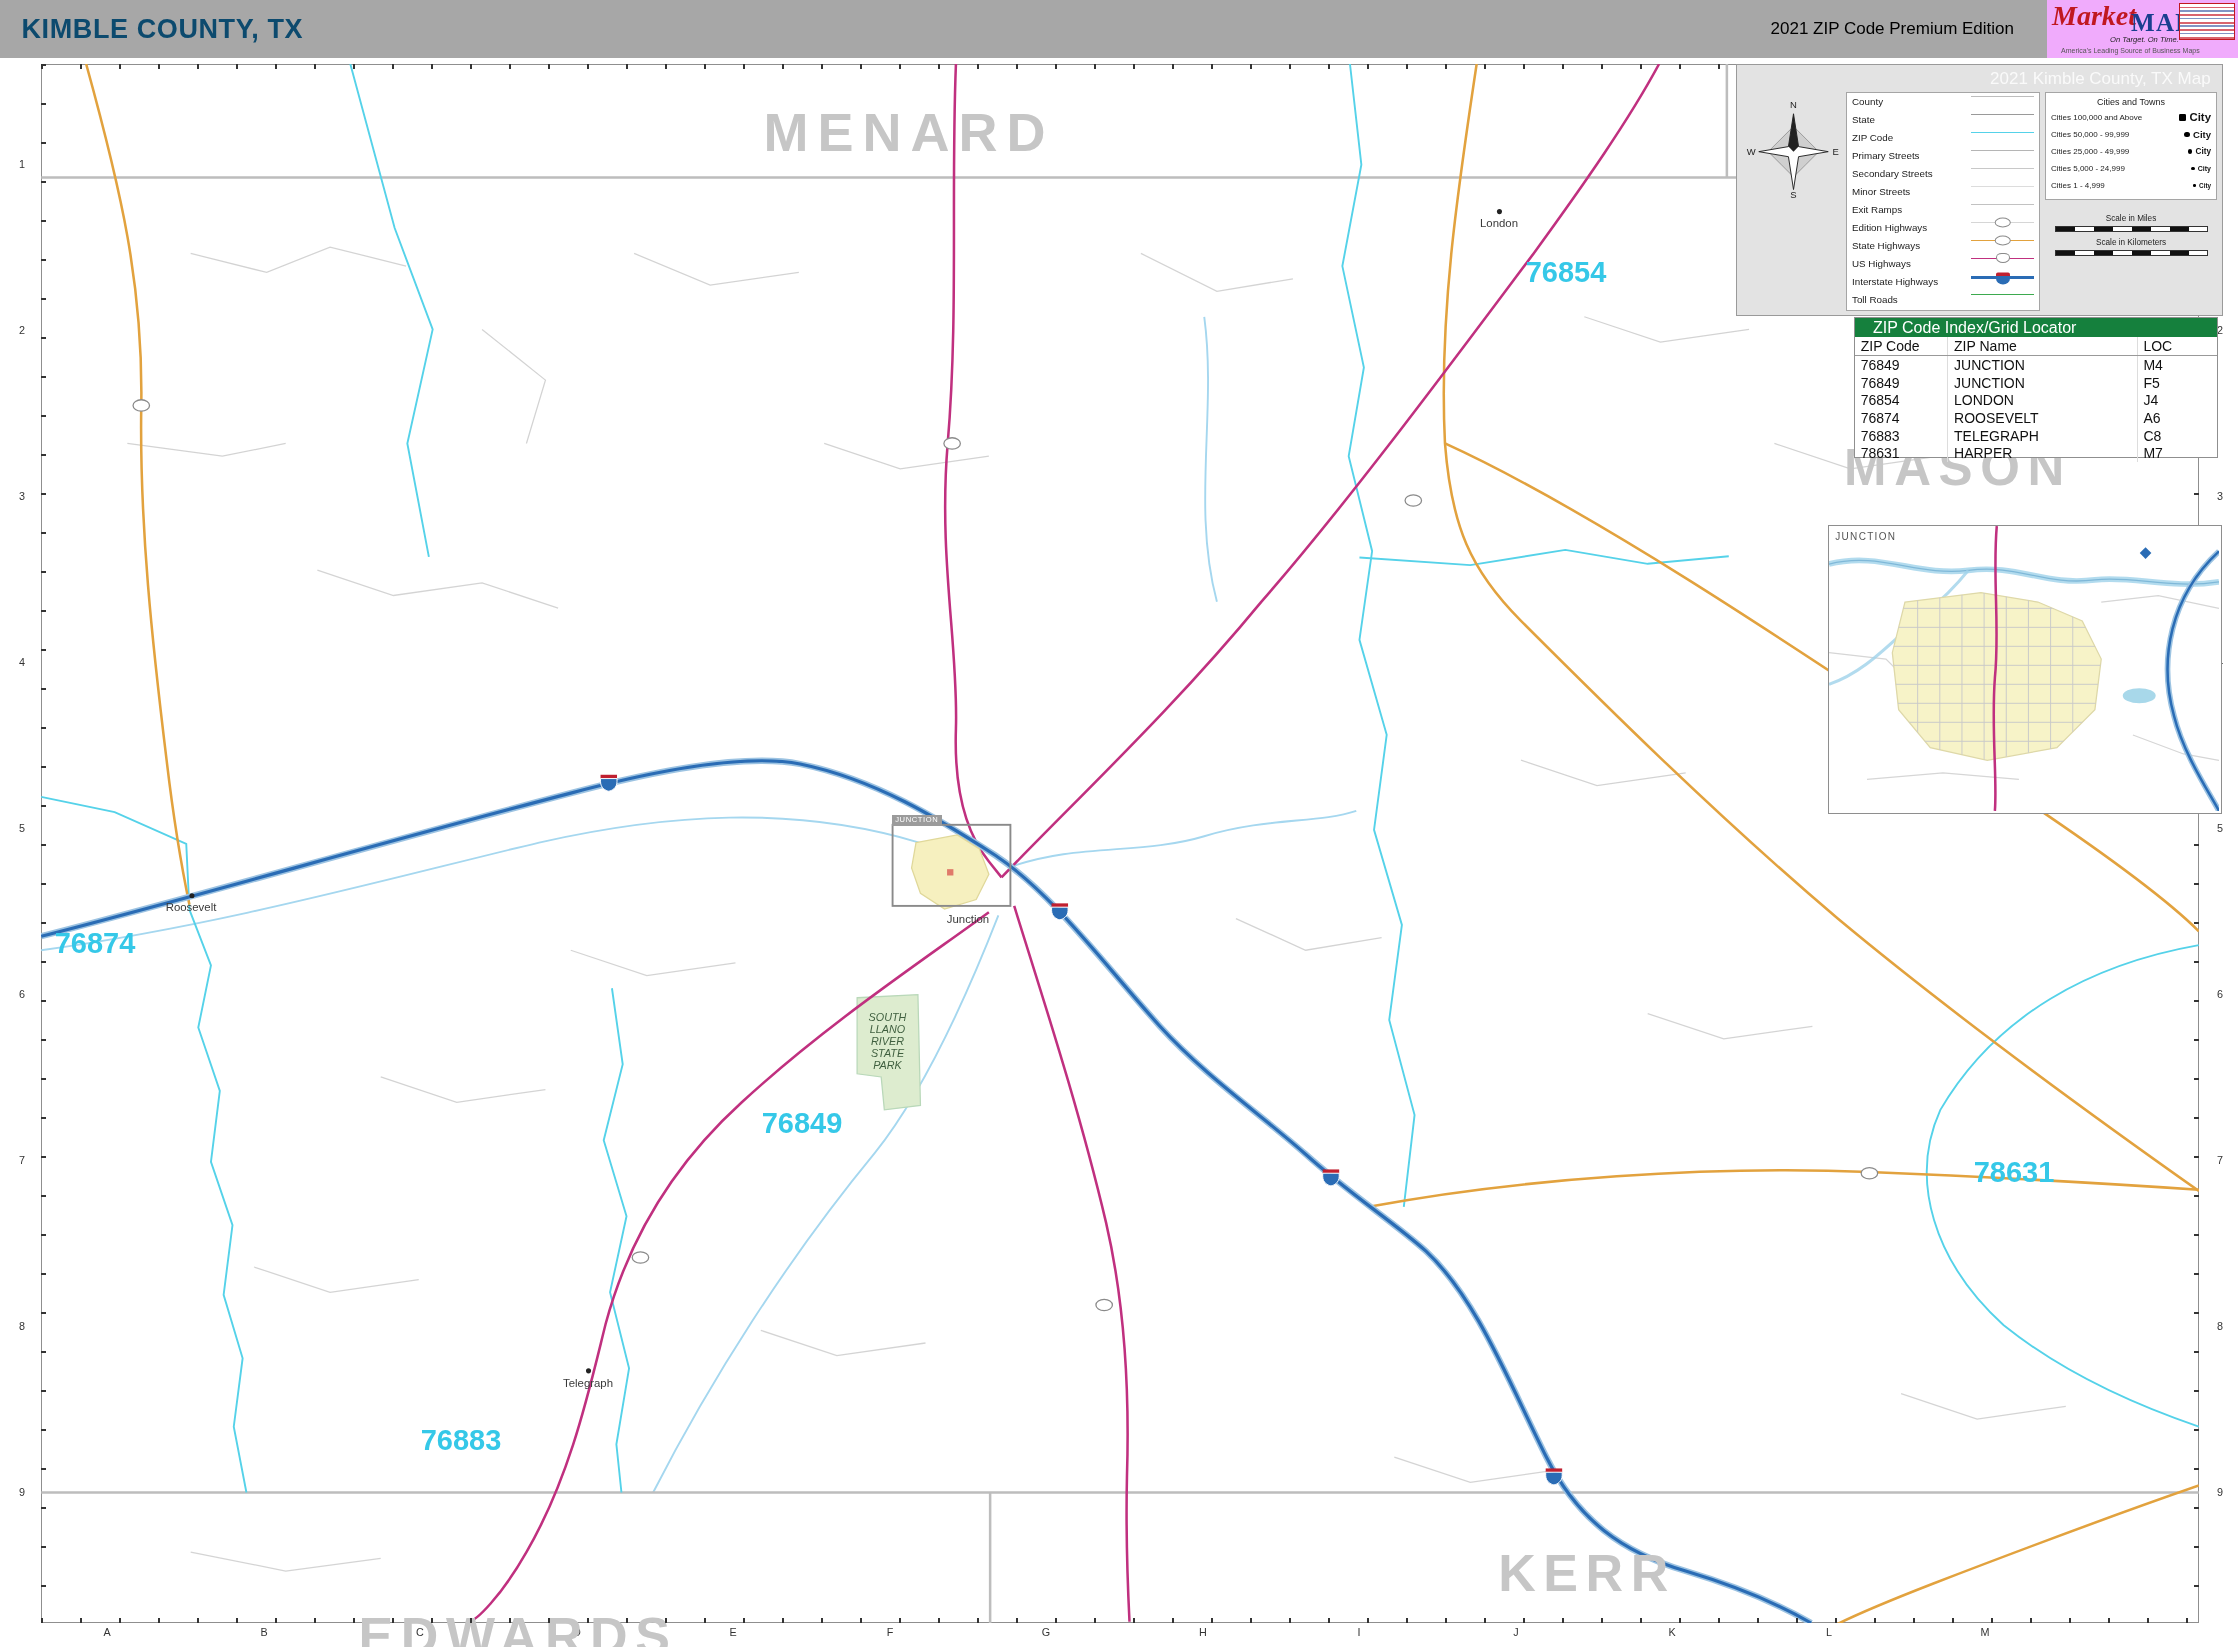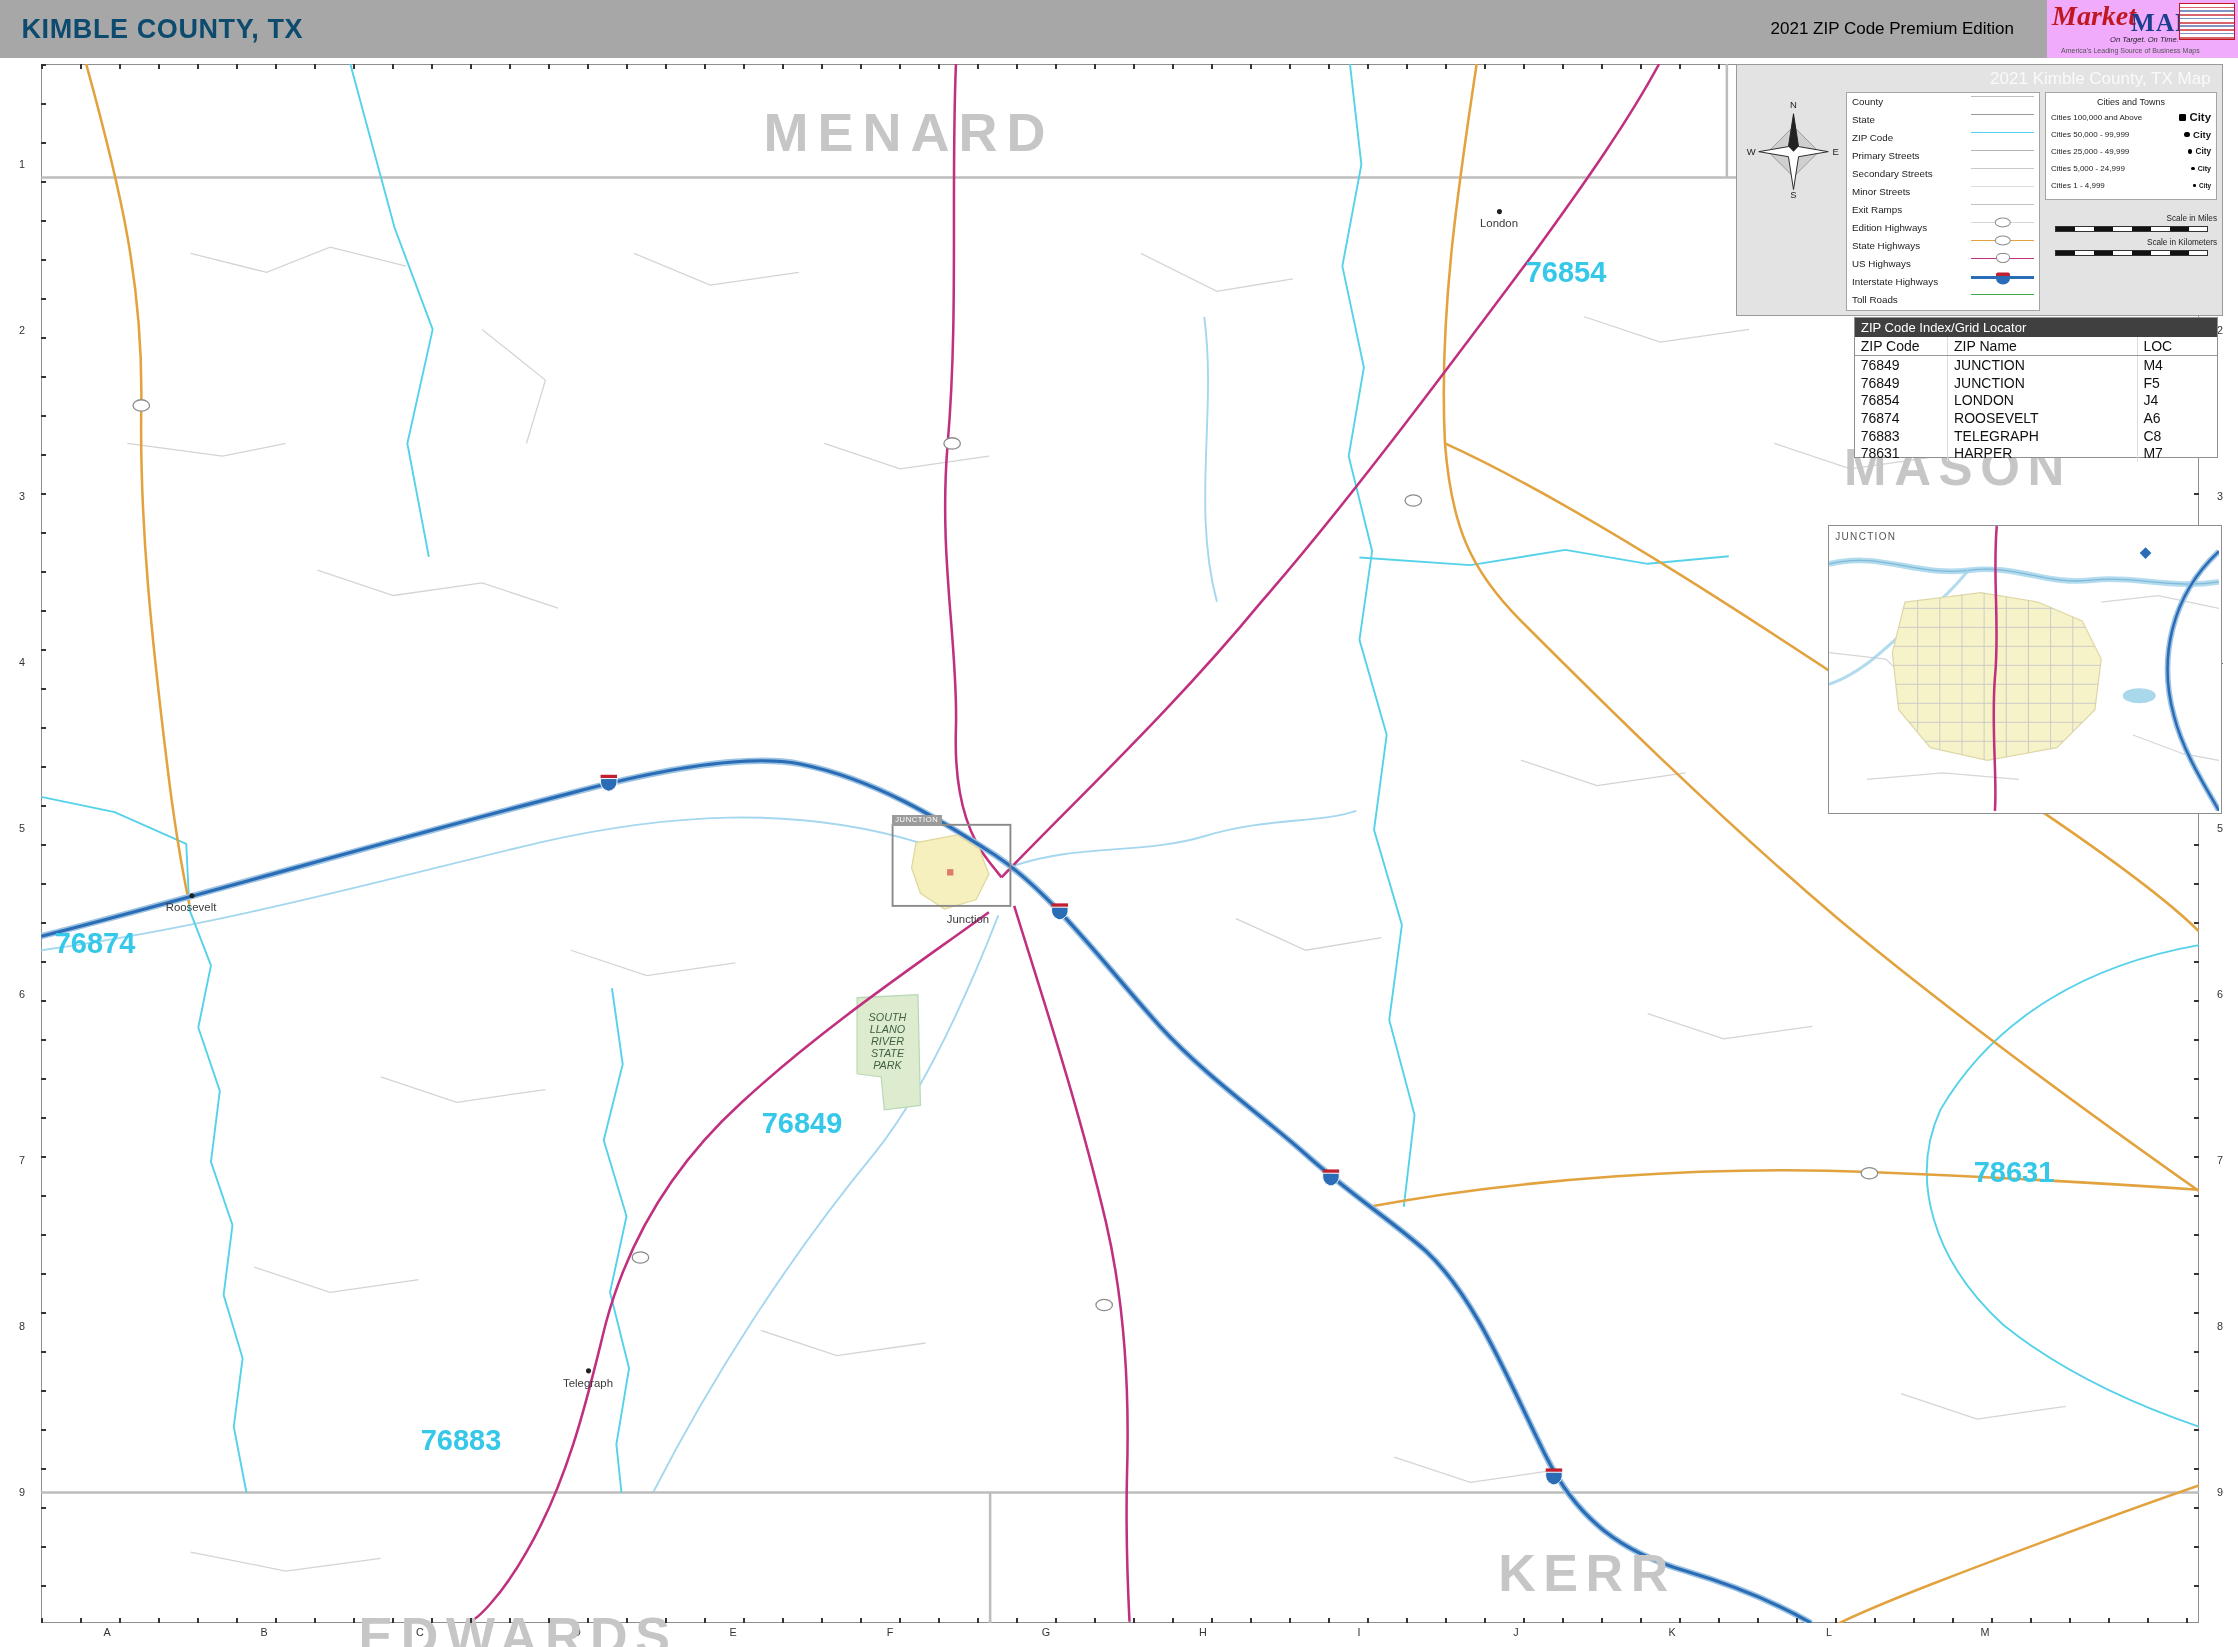--- a/index.html
+++ b/index.html
@@ -76,27 +76,27 @@
   .ct-box{position:absolute;left:308px;top:27px;width:172px;height:108px;background:#fff;border:0.6px solid #a5a5a5;padding:1.9px 5px;box-sizing:border-box}
   .ct-title{text-align:center;font-size:9px;color:#222;height:14px;line-height:14px}
   .ct-row{display:flex;align-items:center;justify-content:space-between;height:17px}
   .ct-label{font-size:8px;color:#222;white-space:nowrap}
   .ct-sym{display:flex;align-items:center;white-space:nowrap}
   .ct-sym i{display:inline-block;background:#000;border-radius:50%;margin-right:3.2px}
   .d0{width:7px;height:7px;border-radius:1.3px !important}
   .d1{width:5.7px;height:5.7px}.d2{width:4.4px;height:4.4px}.d3{width:3.2px;height:3.2px}.d4{width:2.5px;height:2.5px}
   .cs0{font-size:11.4px}.cs1{font-size:9.5px}.cs2{font-size:8.2px}.cs3{font-size:7px}.cs4{font-size:6.3px}
   .ct-sym b{color:#111}
-  .sc{position:absolute;left:308px;top:143px;width:172px;text-align:right}
+  .sc{position:absolute;left:308px;top:143px;width:172px;text-align:center}
   .sc .sc-label{font-size:8.2px;color:#222;margin-top:6.3px}
   .scalebar{width:151px;height:4.4px;margin:2.5px auto 0;border:0.6px solid #333;background:repeating-linear-gradient(to right,#111 0 19px,#fff 19px 38px)}
 
   
   #p-zip{position:absolute;left:1854px;top:317px;width:364px;height:141px;background:#fff;border:0.6px solid #8f8f8f;box-sizing:border-box;z-index:20}
-  .zi-title{height:19px;background:#404040;color:#fff;font-size:13px;line-height:19px;padding-left:6px}
+  .zi-title{height:19px;background:#15803d;color:#fff;font-size:16px;line-height:19px;padding-left:18px}
   #p-zip table{width:100%;border-collapse:collapse;font-size:14px;color:#111}
   #p-zip th{text-align:left;font-weight:normal;border-bottom:0.6px solid #999;padding:0.6px 5.7px;height:17px}
   #p-zip td{padding:0.6px 5.7px;height:16.5px}
   #p-zip th:nth-child(1),#p-zip td:nth-child(1){width:81px;border-right:0.6px solid #ddd}
   #p-zip th:nth-child(2),#p-zip td:nth-child(2){width:177px;border-right:0.6px solid #ddd}
 
   
   #p-inset{position:absolute;left:1828px;top:525px;width:394px;height:289px;background:#fff;border:1.9px solid #8e8e8e;box-sizing:border-box;z-index:20}
   .inset-title{position:absolute;left:6.3px;top:5px;font-size:10px;color:#555;letter-spacing:1.3px;z-index:2}
 </style>

